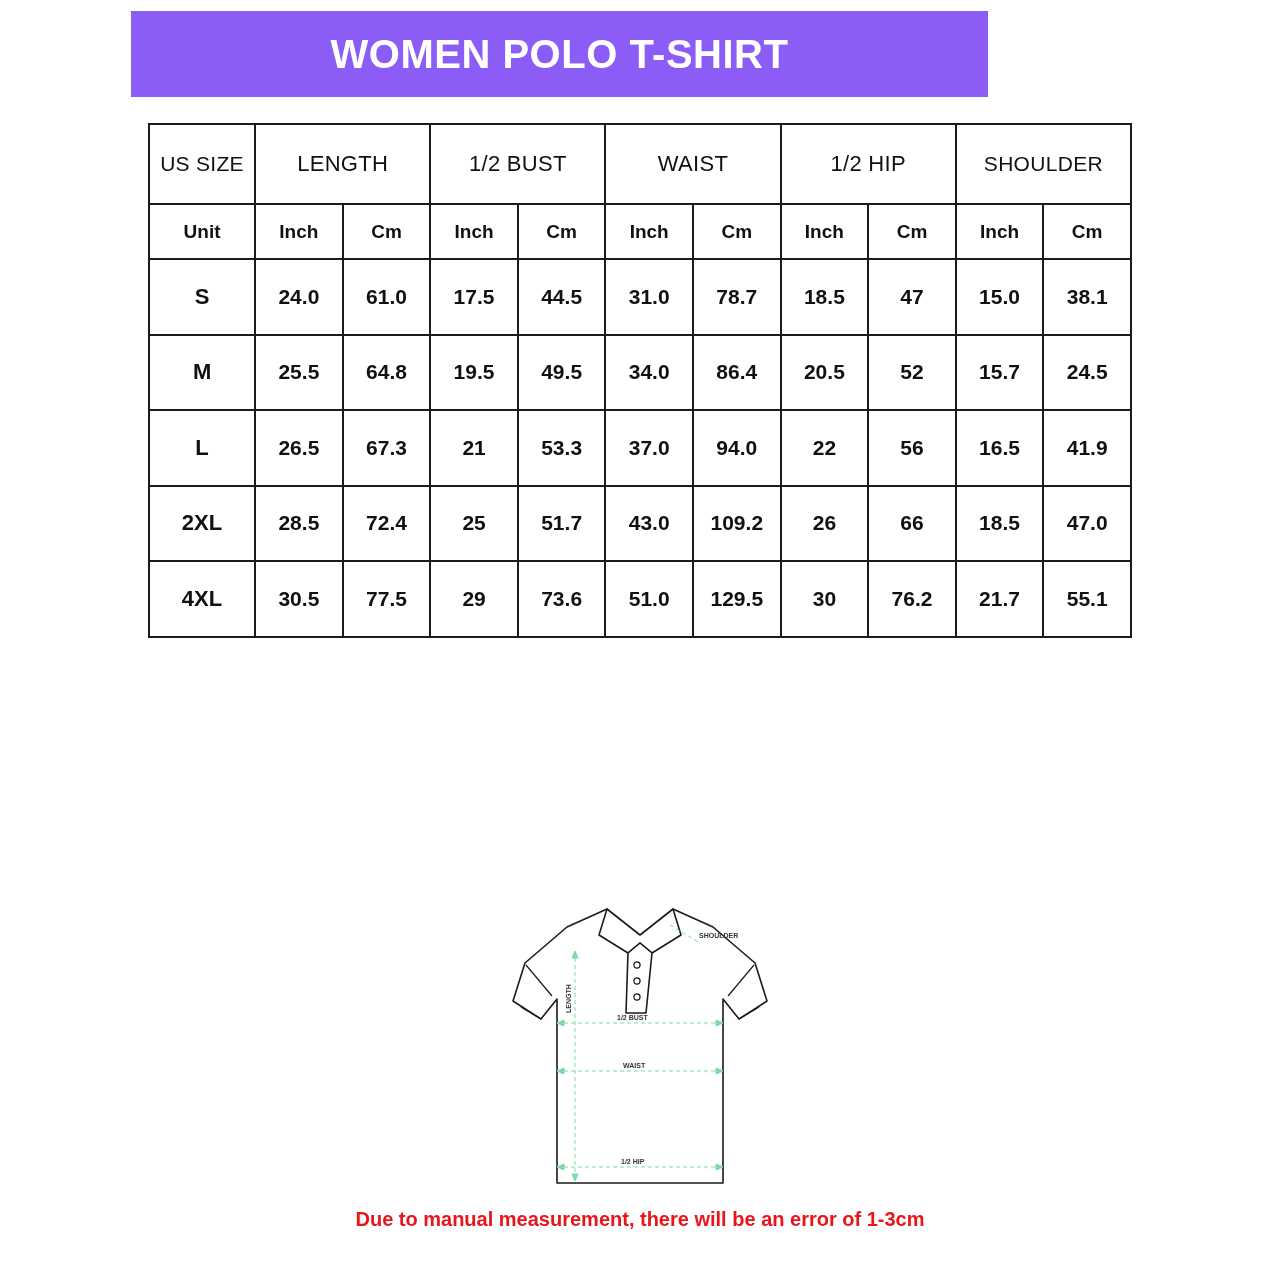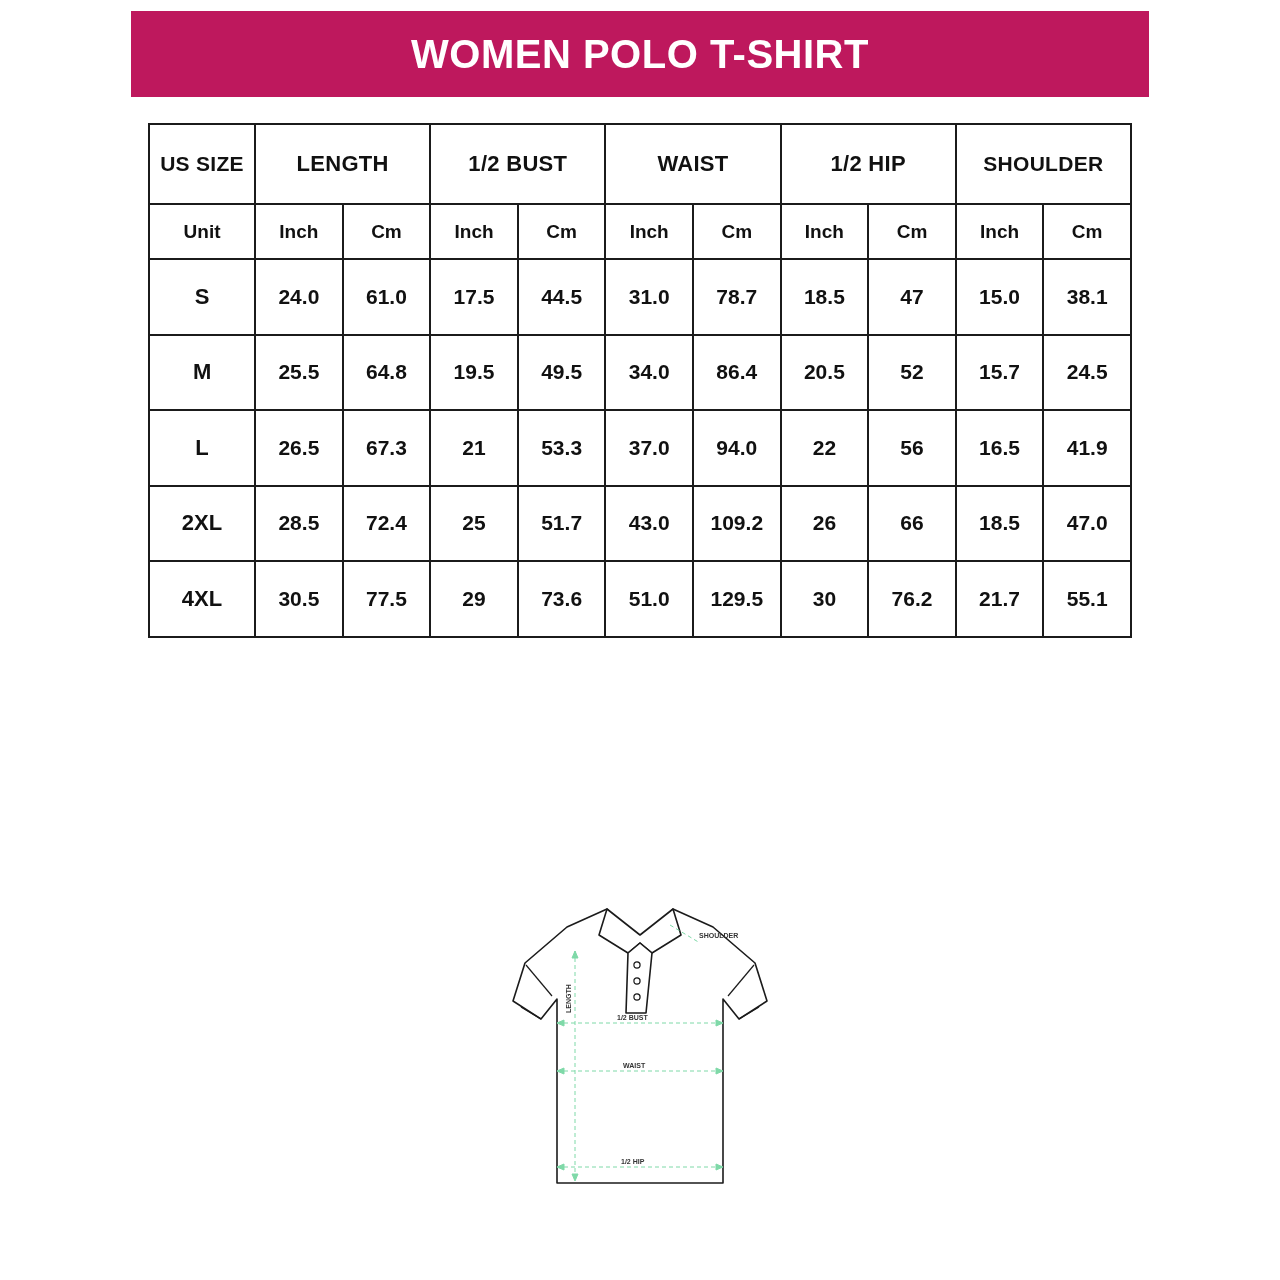--- a/index.html
+++ b/index.html
@@ -20,23 +20,23 @@
     position: relative;
     background: #ffffff;
     box-sizing: border-box;
   }
 
   
   .banner {
     position: absolute;
     left: 131px;
     top: 11px;
-    width: 1018px;
+    width: 857px;
     height: 86px;
-    background: #be185d;
+    background: #8b5cf6;
     display: flex;
     align-items: center;
     justify-content: center;
   }
   .banner-title {
     color: #ffffff;
     font-size: 40px;
     font-weight: bold;
     letter-spacing: 0.5px;
     text-align: center;
@@ -66,21 +66,21 @@
   
   col.c-size { width: 106px; }
   col.c-cell { width: 87.5px; }
 
   tr.head-row { height: 80px; }
   tr.unit-row { height: 55px; }
   tr.data-row { height: 75.5px; }
 
   .grp-label {
     font-size: 22px;
-    font-weight: bold;
+    font-weight: normal;
     letter-spacing: 0.3px;
   }
   .grp-label.small {
     font-size: 21px;
   }
   .unit-label {
     font-size: 19px;
     font-weight: bold;
   }
   .size-label {
@@ -282,14 +282,15 @@
       </g>
 
       <text x="204" y="43" font-family="Liberation Sans, sans-serif" font-size="7" font-weight="bold" fill="#333333">SHOULDER</text>
       <text x="76" y="118" font-family="Liberation Sans, sans-serif" font-size="7" font-weight="bold" fill="#333333" transform="rotate(-90 76 118)">LENGTH</text>
       <text x="122" y="125" font-family="Liberation Sans, sans-serif" font-size="7" font-weight="bold" fill="#333333">1/2 BUST</text>
       <text x="128" y="173" font-family="Liberation Sans, sans-serif" font-size="7" font-weight="bold" fill="#333333">WAIST</text>
       <text x="126" y="269" font-family="Liberation Sans, sans-serif" font-size="7" font-weight="bold" fill="#333333">1/2 HIP</text>
     </svg>
   </div>
 
+  <div class="note">Due to manual measurement, there will be an error of 1-3cm</div>
 
 </div>
 
 </body></html>

